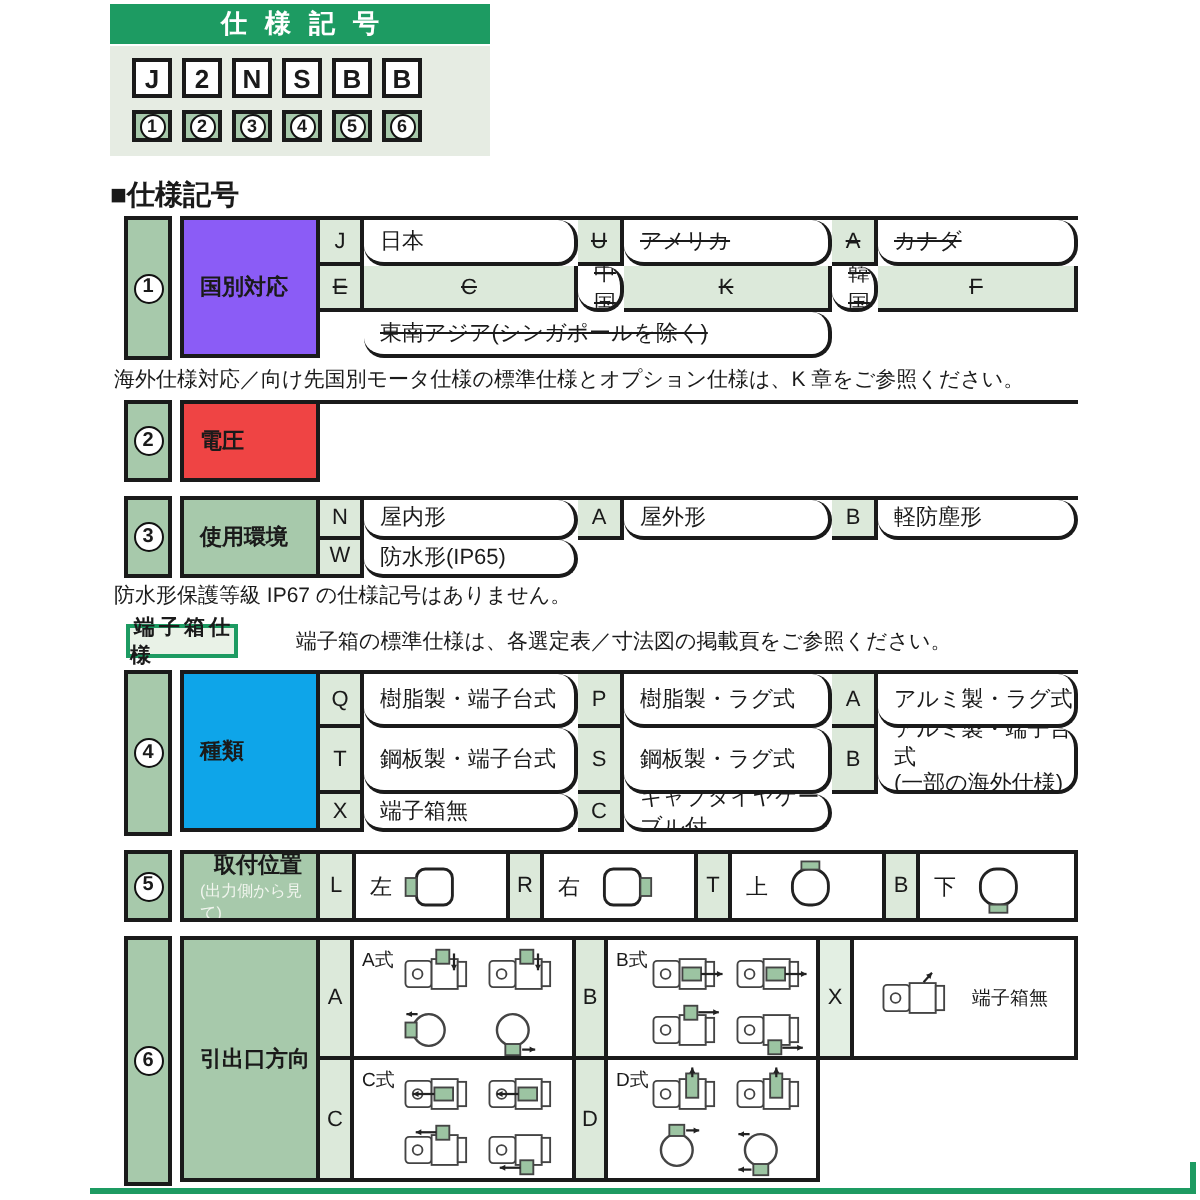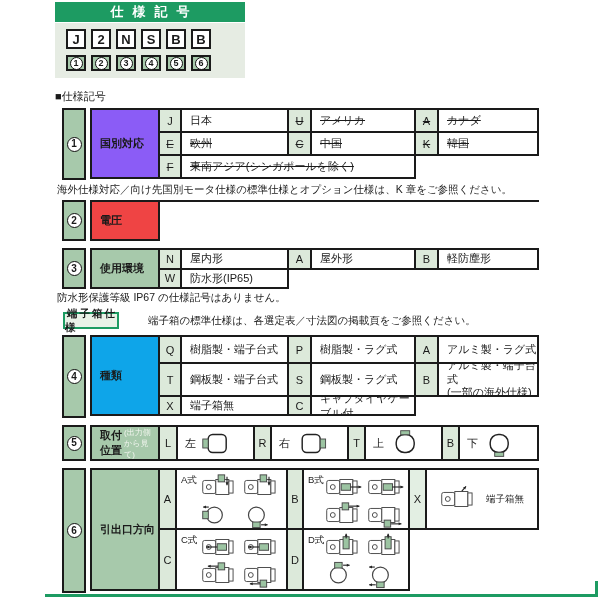--- a/index.html
+++ b/index.html
@@ -13,46 +13,46 @@
   .code-panel { position:absolute; left:55px; top:23px; width:190px; height:55px; background:#e6ece3; }
   .code-letters { position:absolute; left:11px; top:6px; display:flex; gap:5px; }
   .code-letter { width:20px; height:20px; background:#fff; border:2px solid #1a1a1a;
     display:flex; align-items:center; justify-content:center; font-weight:bold; font-size:13px; }
   .code-nums { position:absolute; left:11px; top:32px; display:flex; gap:5px; }
   .code-num { width:20px; height:16px; border:2px solid #1a1a1a;
     display:flex; align-items:center; justify-content:center; }
   .circ { width:13px; height:13px; background:#fff; border:1px solid #111; border-radius:50%;
     font-size:9px; font-weight:bold; display:flex; align-items:center; justify-content:center; line-height:1; }
 
-  .heading { position:absolute; left:55px; top:89px; font-size:11px; font-weight:normal; }
+  .heading { position:absolute; left:55px; top:89px; font-size:14px; font-weight:bold; }
 
   
   .numcell { position:absolute; left:62px; width:24px; border:2px solid #1a1a1a;
     display:flex; align-items:center; justify-content:center; }
   .numcell .circ { width:15px; height:15px; font-size:10px; }
 
   
   .grid { position:absolute; left:90px; display:grid; border-top:2px solid #1a1a1a; border-left:2px solid #1a1a1a; }
   .cell { border-right:2px solid #1a1a1a; border-bottom:2px solid #1a1a1a;
     display:flex; align-items:center; font-size:11px; background:#fff; overflow:hidden; }
   .cell.ghost { border:none; background:#fff; }
   .lab { padding-left:8px; font-weight:bold; }
   .ltr { justify-content:center; }
-  .dsc { padding-left:8px; }
+  .dsc { padding-left:8px;border-radius:10px; }
   .strike { text-decoration:line-through; }
 
   .note { position:absolute; left:57px; font-size:10.5px; }
 
   .termbox { position:absolute; left:63px; top:312px; width:56px; height:17px;
     border:2px solid; display:flex; align-items:center; justify-content:center;
     font-size:10.5px; font-weight:bold; letter-spacing:2px; text-indent:2px; }
   .termnote { position:absolute; left:148px; top:314px; font-size:10.5px; }
 
   .sublab { font-size:8px; font-weight:normal; color:#f2f6ef; }
-  .labwrap { display:flex; flex-direction:row; justify-content:center; padding-left:8px; font-weight:bold; }
+  .labwrap { display:flex; flex-direction:column; justify-content:center; padding-left:8px; font-weight:bold; }
 
   
   .diag5 { gap:5px; padding-left:7px; }
   .area6 { position:relative; flex-wrap:wrap; align-content:flex-start;
     justify-content:center; padding:3px 2px 0 20px; display:flex; gap:0 4px; }
   .stylelab { position:absolute; left:4px; top:4px; font-size:9.5px; }
   .areax { justify-content:center; gap:8px; font-size:9.5px; }
   svg.dg { display:block; }
 
   
@@ -105,21 +105,20 @@
   </div>
   <div class="grid" style="top:108px;grid-template-columns:68px 22px 107px 23px 104px 23px 100px;grid-auto-rows:23px">
     <div class="cell lab" style="grid-row:1/4;background:#8b5cf6">国別対応</div>
     <div class="cell ltr" style="background:#dce9da">J</div>
     <div class="cell dsc">日本</div>
     <div class="cell ltr strike" style="background:#dce9da">U</div>
     <div class="cell dsc strike">アメリカ</div>
     <div class="cell ltr strike" style="background:#dce9da">A</div>
     <div class="cell dsc strike">カナダ</div>
     <div class="cell ltr strike" style="background:#dce9da">E</div>
-    <div class="cell dsc strike">欧州</div>
     <div class="cell ltr strike" style="background:#dce9da">C</div>
     <div class="cell dsc strike">中国</div>
     <div class="cell ltr strike" style="background:#dce9da">K</div>
     <div class="cell dsc strike">韓国</div>
     <div class="cell ltr strike" style="background:#dce9da">F</div>
     <div class="cell dsc strike" style="grid-column:3/6">東南アジア(シンガポールを除く)</div>
     <div class="cell ghost" style="grid-column:6/8"></div>
   </div>
   <div class="note" style="top:183px">海外仕様対応／向け先国別モータ仕様の標準仕様とオプション仕様は、K 章をご参照ください。</div>
 

